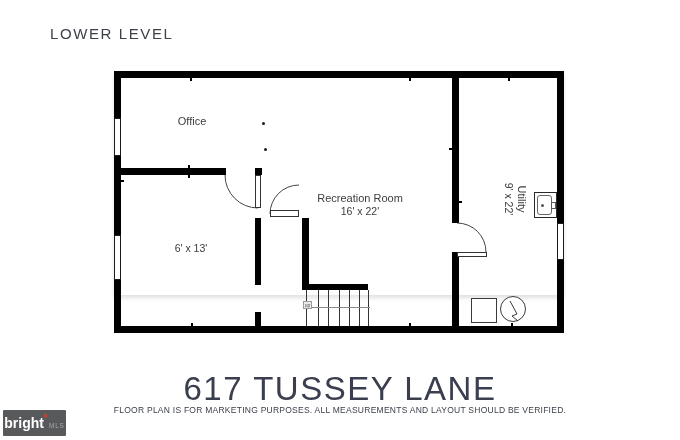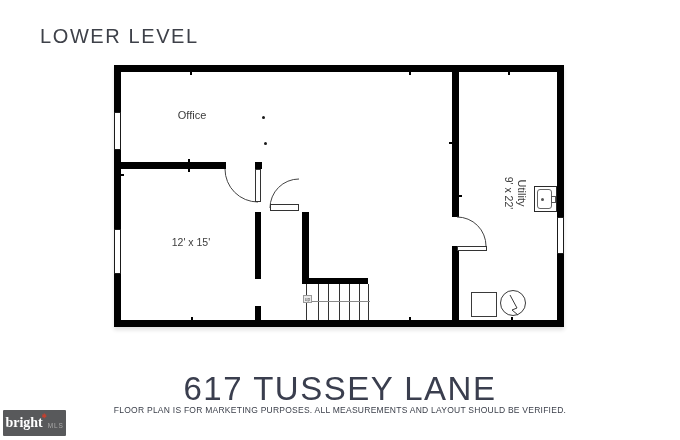--- a/index.html
+++ b/index.html
@@ -3,26 +3,26 @@
 <meta charset="utf-8">
 <style>
   html,body{margin:0;padding:0;}
   body{
     width:680px;height:440px;position:relative;background:#ffffff;
     font-family:"Liberation Sans", sans-serif;overflow:hidden;
   }
   .abs{position:absolute;}
   
   .level-label{
-    left:40px;top:25px;font-size:20px;letter-spacing:1.6px;
+    left:50px;top:25px;font-size:15px;letter-spacing:1.6px;
     color:#3e4149;font-weight:400;
   }
   
   .plan{
-    left:114px;top:65px;width:450px;height:262px;background:#ffffff;
+    left:114px;top:71px;width:450px;height:224px;background:#ffffff;
     box-shadow:0 3px 4px rgba(0,0,0,0.12);
   }
   .wall{position:absolute;background:#000000;}
   .tick{position:absolute;background:#000000;}
   .post-dot{position:absolute;width:3px;height:3px;background:#1a1a1a;border-radius:50%;}
   .window{
     position:absolute;background:#ffffff;border:1px solid #1a1a1a;
     box-sizing:border-box;z-index:4;
   }
   .door-panel{
@@ -75,21 +75,21 @@
   }
   .disclaimer{
     left:0;top:405px;width:680px;text-align:center;
     font-size:8.5px;letter-spacing:0.25px;color:#3c404b;
   }
   .logo{
     left:3px;top:410px;width:63px;height:26px;border-radius:1px;
     display:flex;align-items:center;justify-content:center;gap:2px;
   }
   .logo-bright{
-    color:#ffffff;font-family:Liberation Serif, serif;font-size:14px;
+    color:#ffffff;font-family:Liberation Sans, sans-serif;font-size:14px;
     font-weight:600;line-height:14px;position:relative;
   }
   .logo-spark{
     position:absolute;right:-4px;top:-3px;font-size:6px;line-height:6px;
   }
   .logo-mls{
     font-size:6.5px;letter-spacing:0.8px;color:#a9a9a9;margin-top:4px;margin-left:3px;
   }
 </style>
 </head>
@@ -160,21 +160,25 @@
     <div class="sink-basin"></div>
     <div class="sink-dot"></div>
     <div class="sink-faucet"></div>
   </div>
   <div class="hvac"></div>
 
   <div class="room-label" style="left:28px;top:44px;width:100px;">
     <div class="room-name">Office</div>
   </div>
   <div class="room-label" style="left:27px;top:171px;width:100px;">
-    <div class="room-dims">12' x 15'</div>
+    <div class="room-dims">6' x 13'</div>
+  </div>
+  <div class="room-label" style="left:186px;top:121px;width:120px;">
+    <div class="room-name">Recreation Room</div>
+    <div class="room-dims">16' x 22'</div>
   </div>
   <div class="utility-label">
     <div class="room-name">Utility</div>
     <div class="room-dims">9' x 22'</div>
   </div>
 </div>
 
 <div class="abs page-title">617 TUSSEY LANE</div>
 <div class="abs disclaimer">FLOOR PLAN IS FOR MARKETING PURPOSES. ALL MEASUREMENTS AND LAYOUT SHOULD BE VERIFIED.</div>
 

